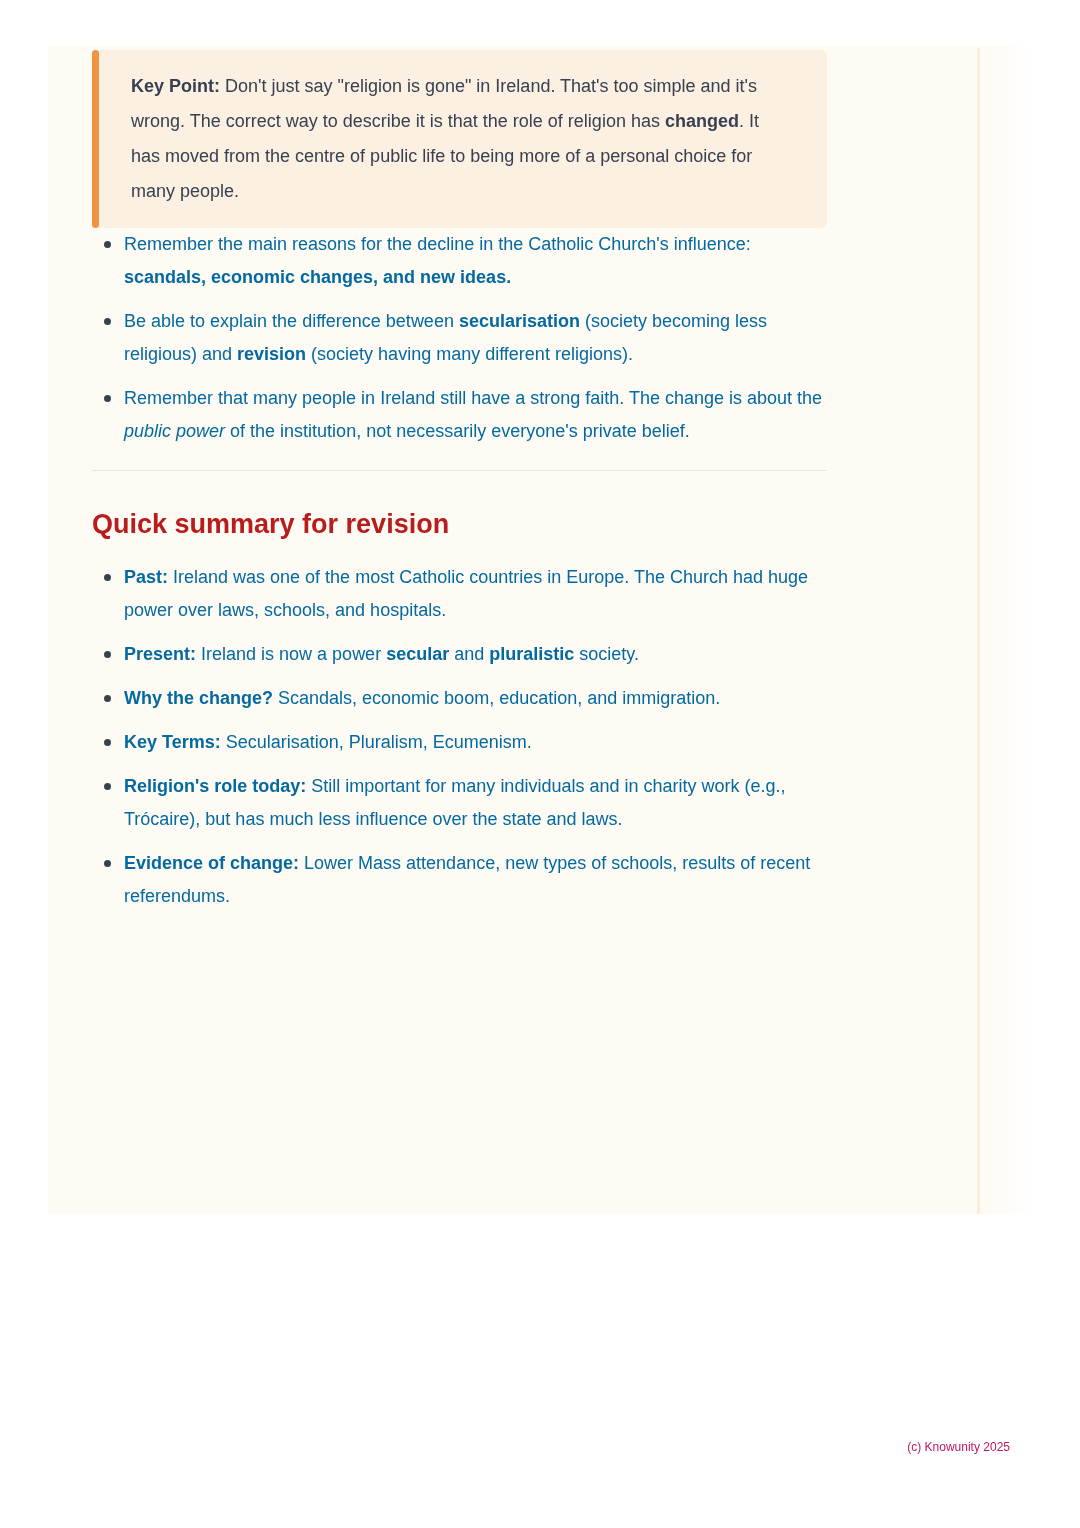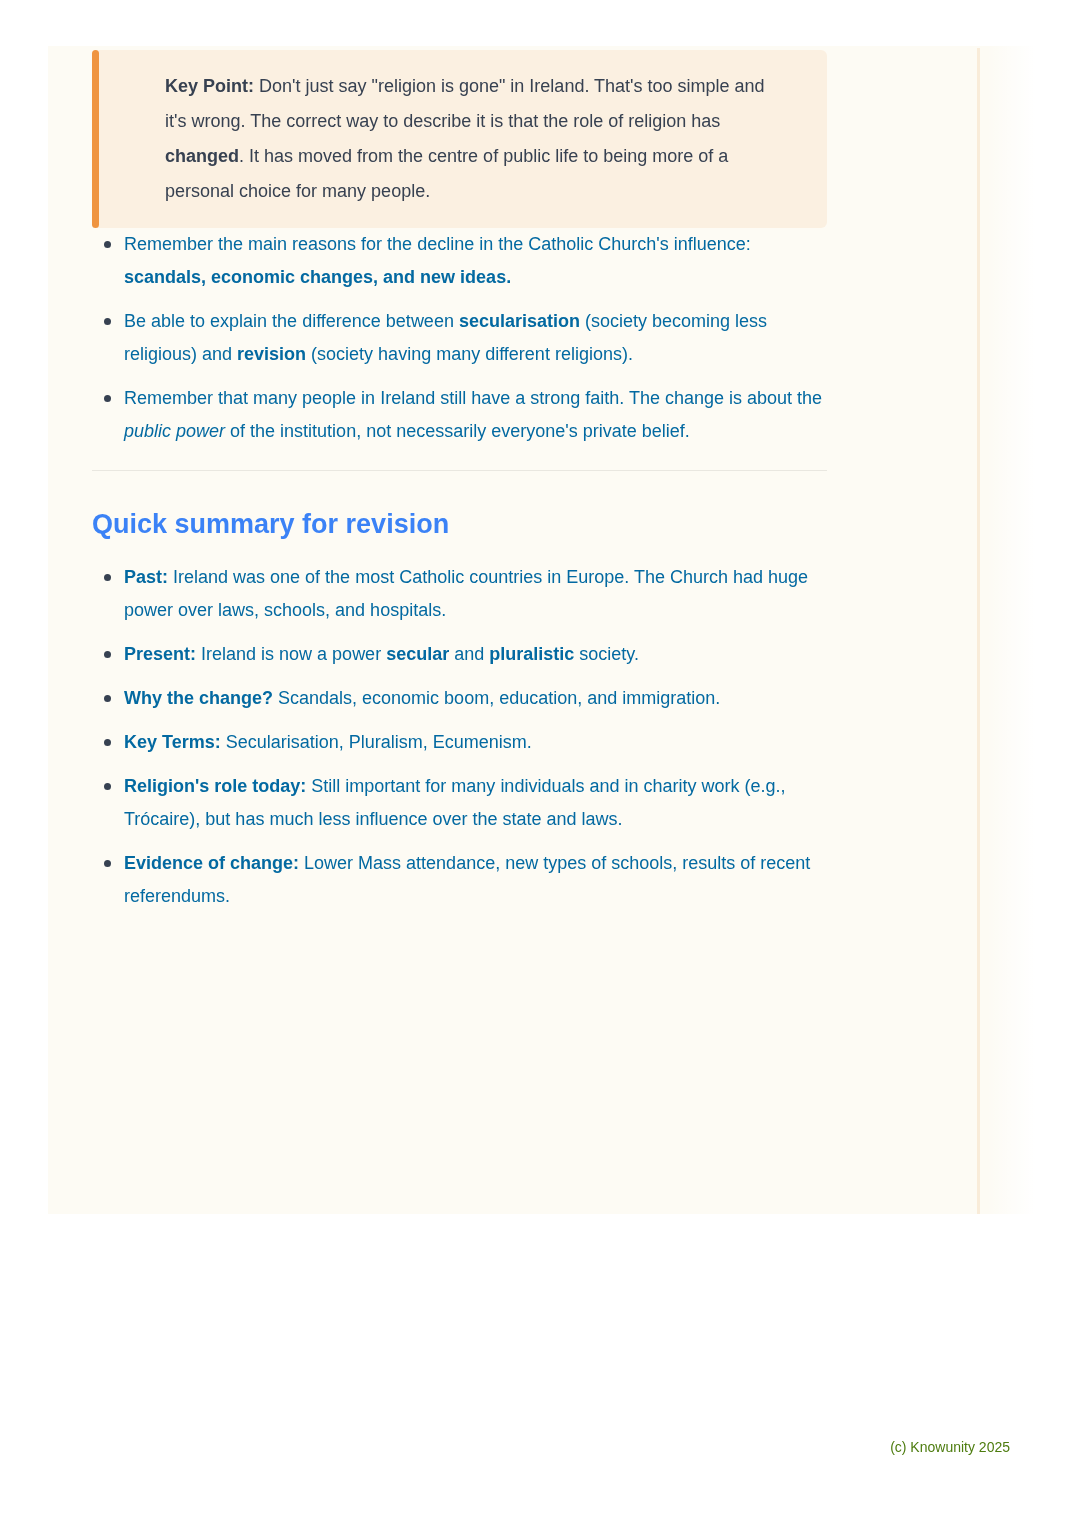--- a/index.html
+++ b/index.html
@@ -62,21 +62,20 @@
     top: 0;
     bottom: 0;
     width: 7px;
     border-radius: 6px;
     background: #ef9440;
   }
   .callout-text {
     font-size: 18px;
     line-height: 35px;
     color: #374151;
-    margin-left: 34px;
   }
   
   ul.bullets {
     list-style: none;
     margin: 0;
     padding: 0;
   }
   ul.bullets li {
     position: relative;
     padding-left: 32px;
@@ -100,32 +99,32 @@
   .divider {
     height: 1px;
     background: #e9e7e0;
     margin-top: 22px;
   }
   .summary-heading {
     margin-top: 38px;
     font-size: 27px;
     line-height: 30px;
     font-weight: 700;
-    color: #3b82f6;
+    color: #b91c1c;
   }
   .summary-list { margin-top: 30px; }
   .b { font-weight: 700; }
   .i { font-style: italic; text-align: right; }
   .footer-note {
     position: absolute;
     top: 1438px;
     right: 70px;
-    font-size: 14px;
+    font-size: 12px;
     line-height: 18px;
-    color: #4d7c0f;
+    color: #be185d;
   }
 </style>
 </head>
 <body>
 
 <div class="sheet">
   <div class="edge-line"></div>
   <div class="sheet-fade"></div>
 
   <div class="content">

